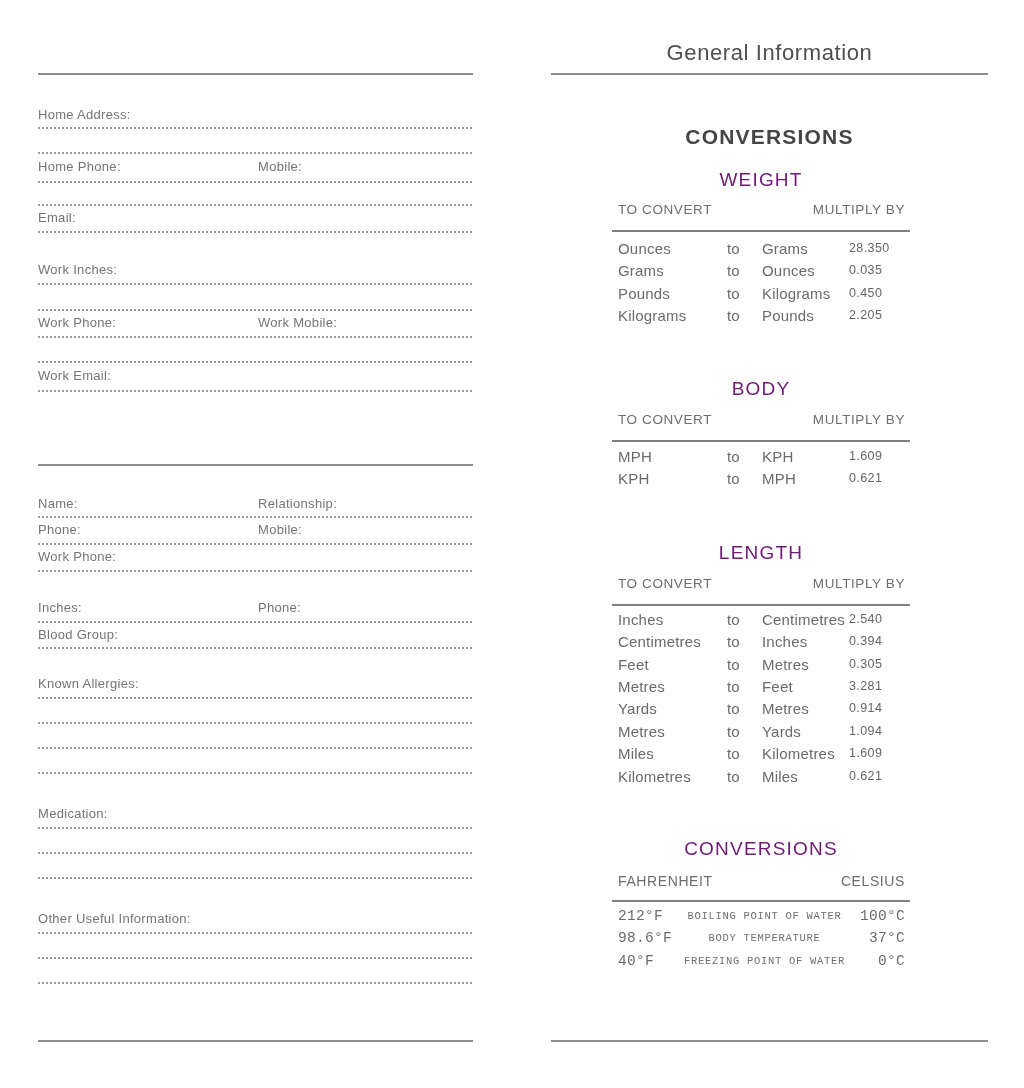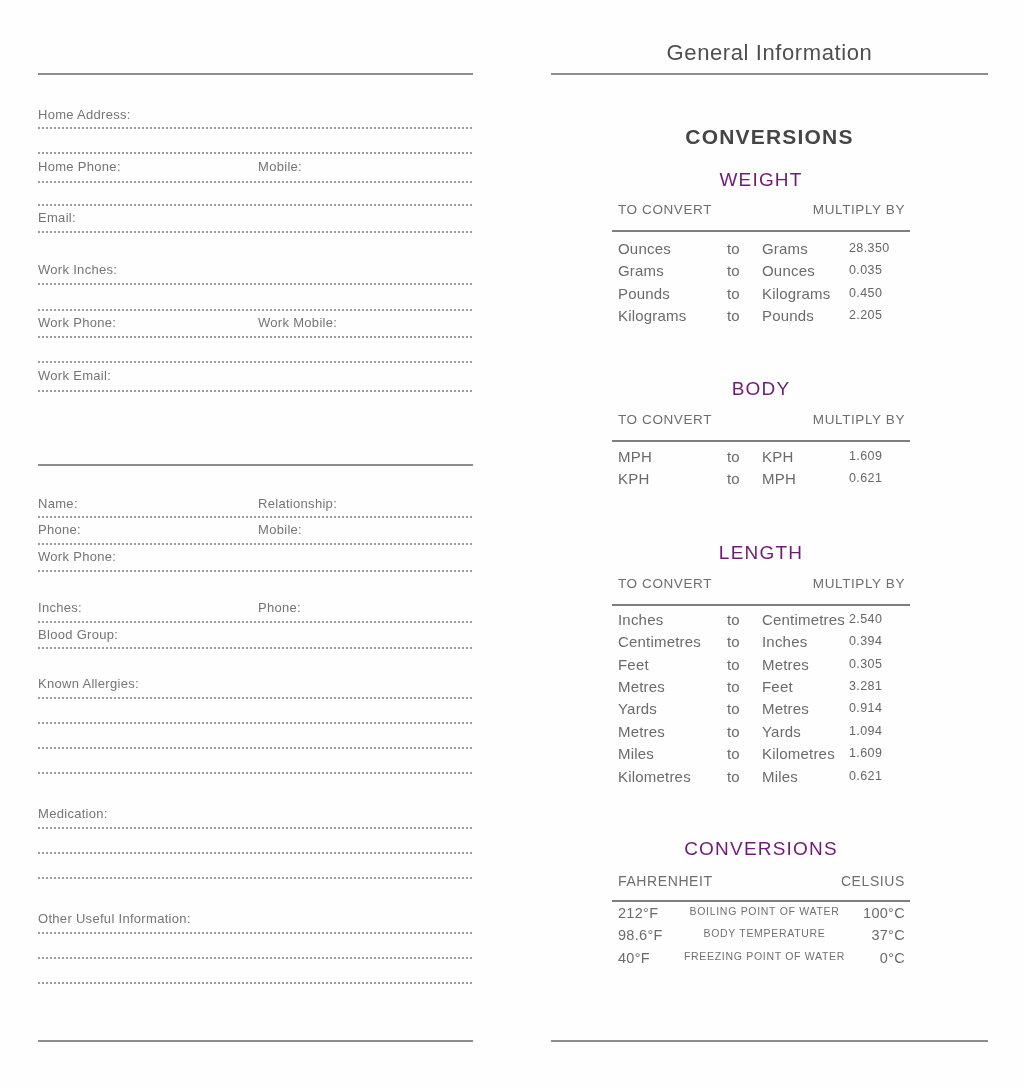--- a/index.html
+++ b/index.html
@@ -46,22 +46,23 @@
     align-items:center; box-sizing:border-box; padding:0 5px 0 6px;
     font-size:15px; color:#6b6b6b; letter-spacing:0.2px;
   }
   .c-from { width:109px; }
   .c-conj { width:35px; }
   .c-to   { flex:1; }
   .c-val  { width:56px; text-align:left; font-size:12.5px; color:#666; letter-spacing:0.4px; }
 
   .trow {
     position:absolute; left:61px; width:298px; height:22px; display:flex;
-    box-sizing:border-box; padding:0 5px 0 6px;
+    align-items:center; box-sizing:border-box; padding:0 5px 0 6px;
     color:#6b6b6b;
+    font-family:Liberation Mono, monospace;
   }
   .t-f    { width:64px; font-size:14.5px; letter-spacing:0.3px; }
   .t-desc { flex:1; text-align:center; font-size:10.5px; letter-spacing:0.7px; color:#707070; }
   .t-c    { width:58px; text-align:right; font-size:14.5px; letter-spacing:0.3px; }
 </style>
 </head>
 <body>
 
 <div class="page">
 

